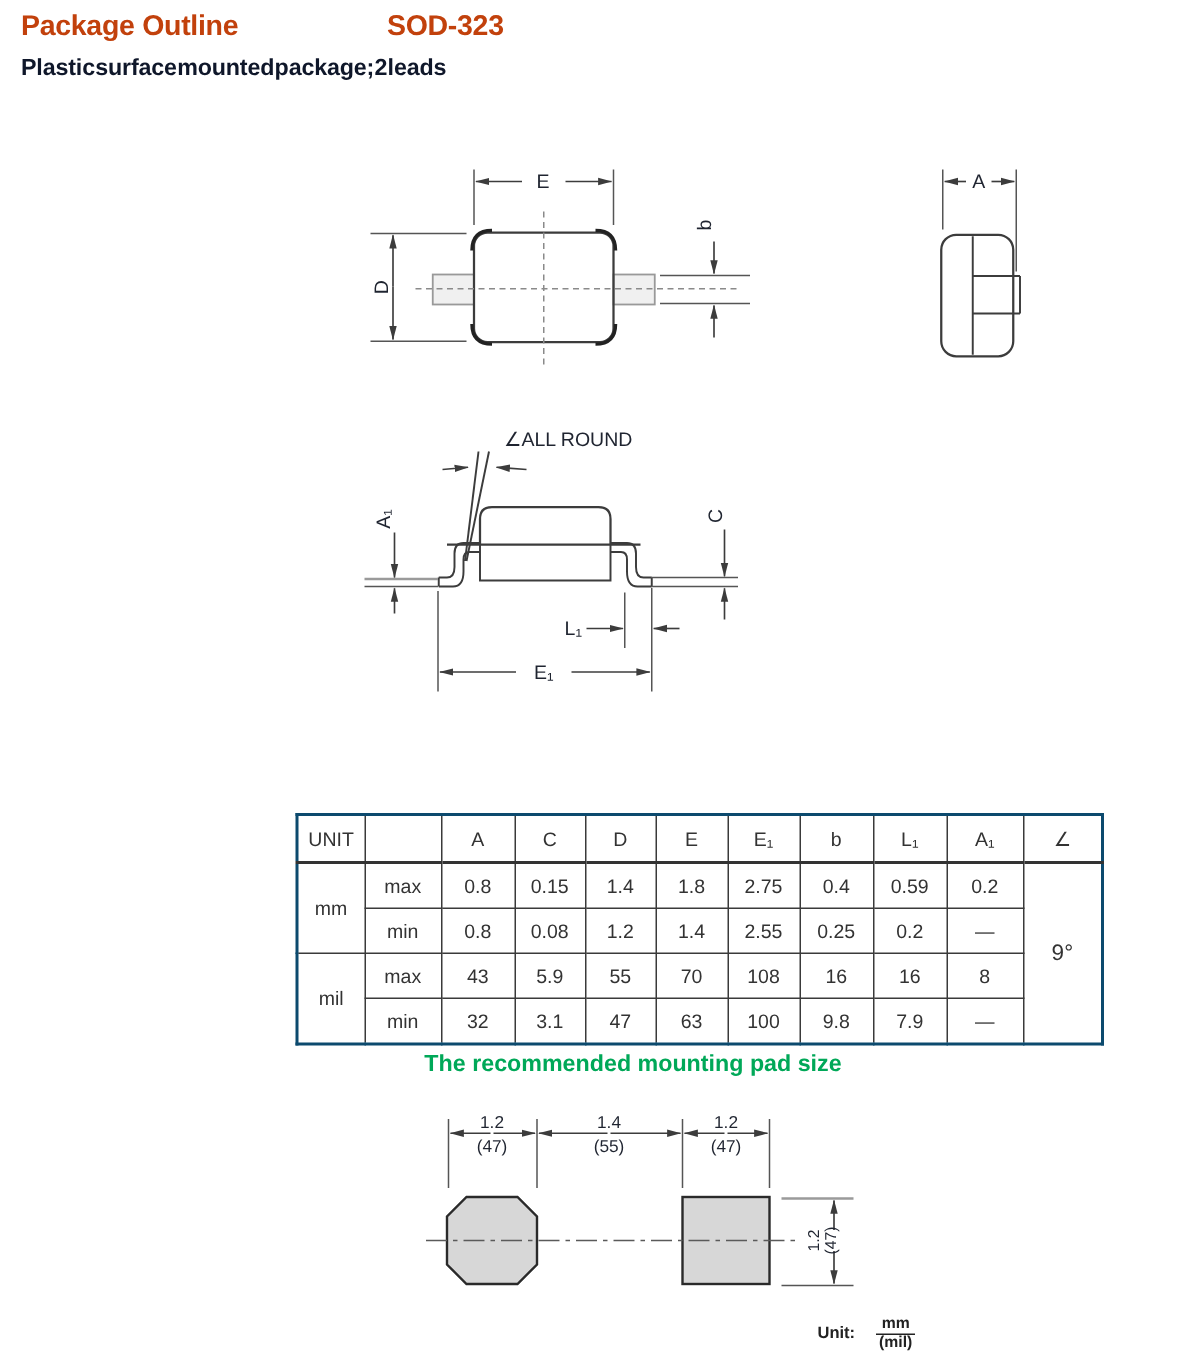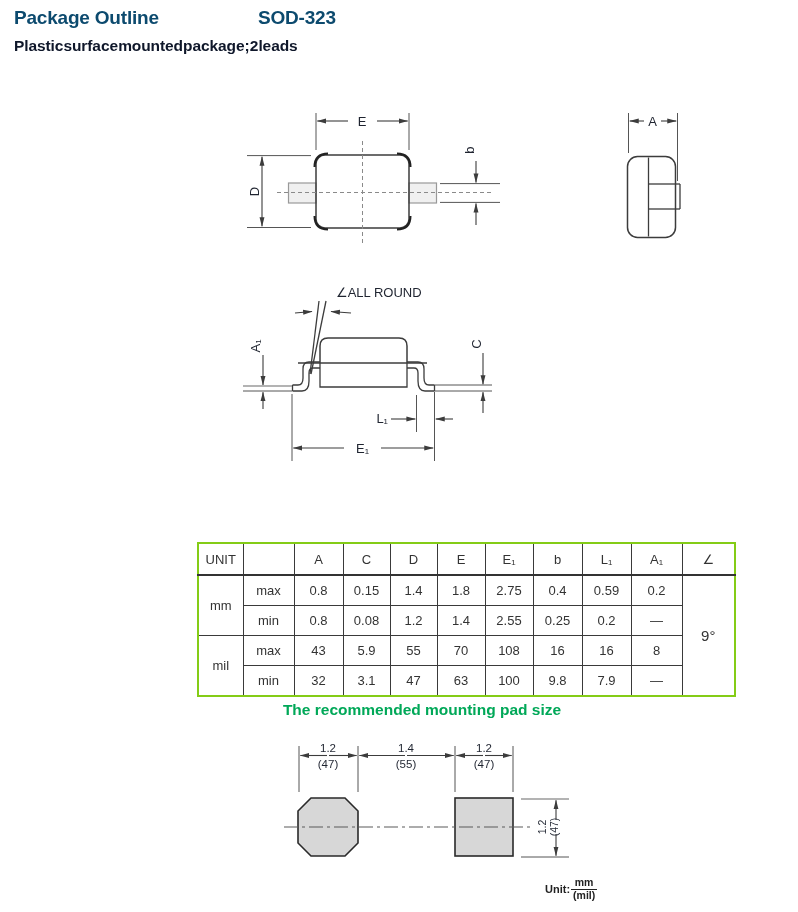--- a/index.html
+++ b/index.html
@@ -1,21 +1,21 @@
 <!DOCTYPE html>
 <html><head>
 <meta charset="utf-8">
 <style>
   html,body{margin:0;padding:0;}
   body{
     width:798px;height:912px;position:relative;background:#ffffff;
     font-family:"Liberation Sans",sans-serif;overflow:hidden;color:#333;
   }
   .abs{position:absolute;}
-  .title{font-size:19px;font-weight:bold;color:#0c4a6e;letter-spacing:-0.2px;}
+  .title{font-size:19px;font-weight:bold;color:#c2410c;letter-spacing:-0.2px;}
   .subtitle{font-size:15.5px;font-weight:bold;color:#0f172a;word-spacing:-4px;letter-spacing:-0.1px;}
   .pad-heading{font-size:15.5px;font-weight:bold;color:#00a858;text-align:center;width:480px;}
   svg text{font-family:"Liberation Sans",sans-serif;font-size:13px;fill:#1f2430;}
   svg .lbl{font-size:13px;fill:#1f2430;}
   svg .small{font-size:11.5px;}
   svg .tiny{font-size:10.5px;}
   
   .ln{stroke:#3c3c3c;stroke-width:1.5;fill:none;}
   .ln2{stroke:#3c3c3c;stroke-width:1.3;fill:none;}
   .ext{stroke:#555;stroke-width:1;fill:none;}
@@ -27,25 +27,25 @@
   
   table.dims{
     position:absolute;left:197px;top:542px;width:537px;
     border-collapse:collapse;table-layout:fixed;
     font-size:13px;color:#333;
   }
   table.dims td{
     border:1px solid #3a3a3a;text-align:center;vertical-align:middle;
     padding:0;height:29px;background:#fff;
   }
-  table.dims{border:2px solid #84cc16;}
+  table.dims{border:2px solid #0c4a6e;}
   table.dims tr.hdr td{height:30px;border-bottom:2.5px solid #333;}
   table.dims td.angle-val{font-size:15px;}
   
-  .unit-note{display:flex;align-items:center;gap:1px;font-size:11px;font-weight:bold;color:#222;}
+  .unit-note{display:flex;align-items:center;gap:14px;font-size:11px;font-weight:bold;color:#222;}
   .frac{display:inline-block;text-align:center;line-height:1.05;}
   .frac .num{font-size:10.5px;padding:0 3px;}
   .frac .den{font-size:10.5px;border-top:1.3px solid #222;padding:0 2px;}
 </style>
 </head>
 <body>
 
 <div class="abs title" style="left:14px;top:7px;">Package Outline</div>
 <div class="abs title" style="left:258px;top:7px;">SOD-323</div>
 <div class="abs subtitle" style="left:14px;top:37px;">Plastic surface mounted package; 2 leads</div>

